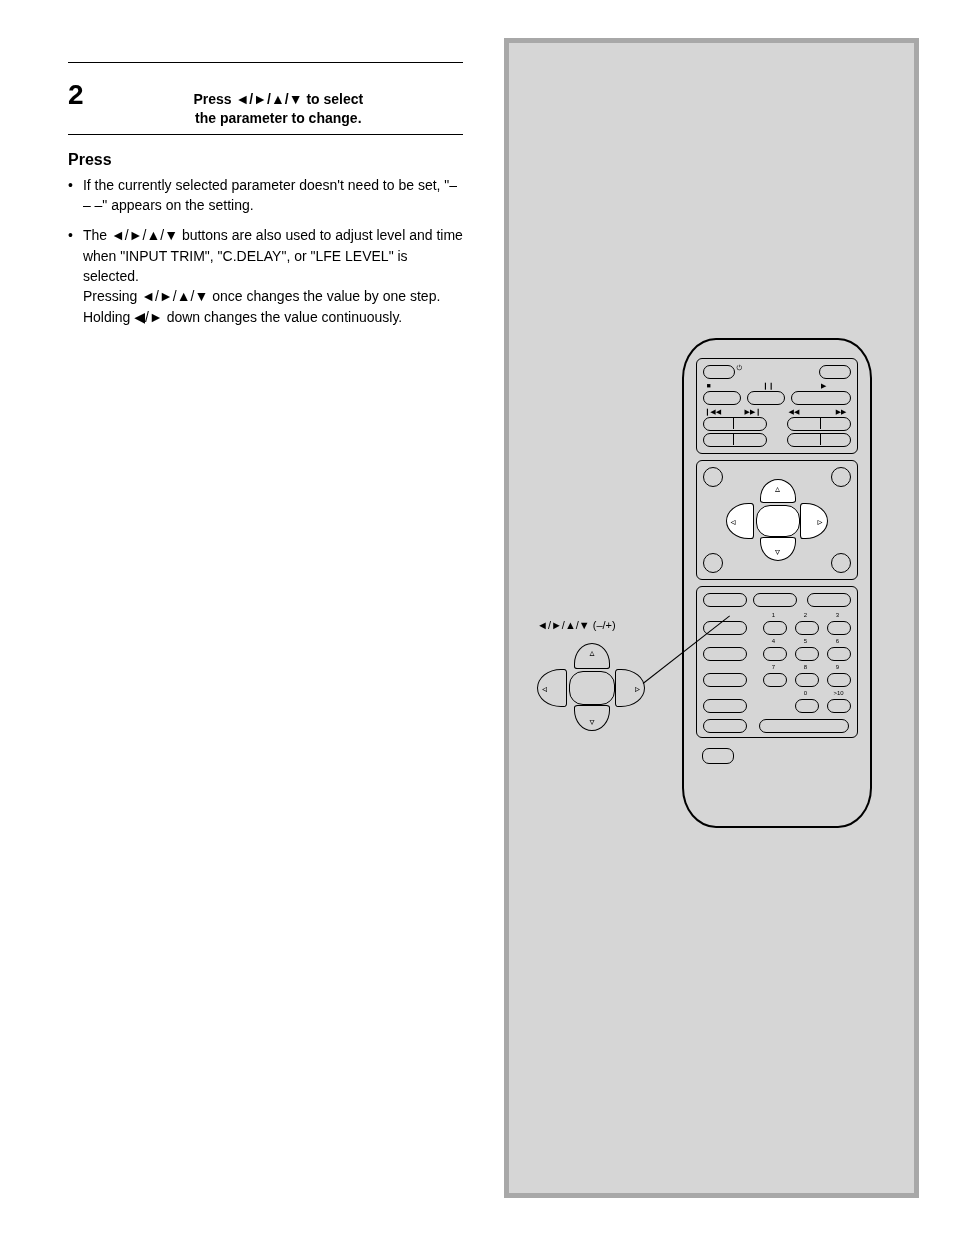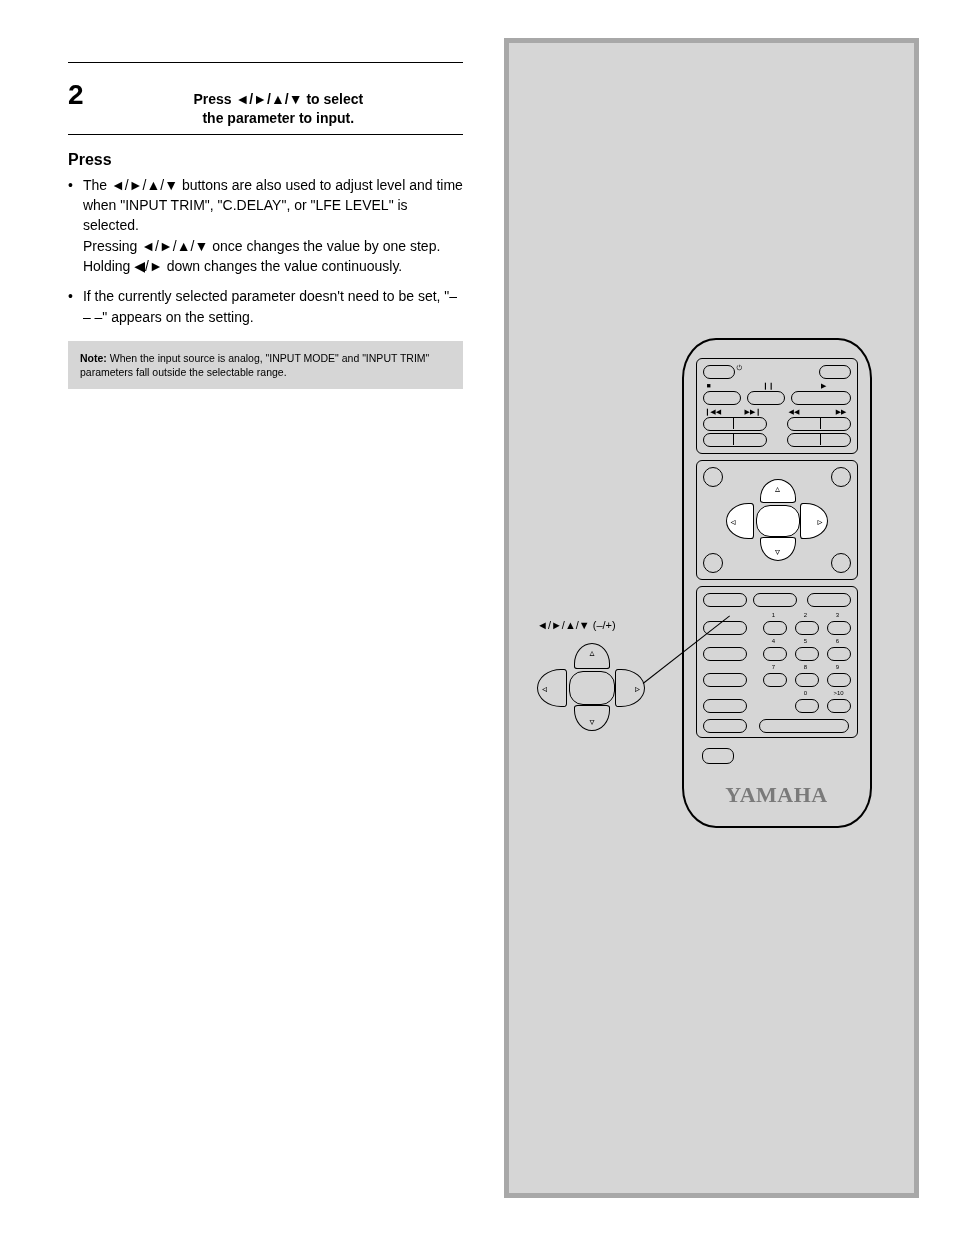--- a/index.html
+++ b/index.html
@@ -247,43 +247,39 @@
 
 <div class="page">
 
   <div class="left-col">
     <hr class="rule">
 
     <div class="step-heading">
       <div class="step-num">2</div>
       <div class="step-text">
         <span class="bold">Press ◄/►/▲/▼ to select</span><br>
-        <span class="bold">the parameter to input.</span>
+        <span class="bold">the parameter to change.</span>
       </div>
     </div>
 
     <hr class="rule">
 
     <div class="notes-title">Press</div>
 
     <ul class="bullets">
+      <li>
+          <span>If the currently selected parameter doesn't need to be set, "– – –" appears on the setting.</span>
+        </li>
       <li>
           <span style="white-space:pre-line;">The ◄/►/▲/▼ buttons are also used to adjust level and time when "INPUT TRIM", "C.DELAY", or "LFE LEVEL" is selected.
 Pressing ◄/►/▲/▼ once changes the value by one step.
 Holding ◀/► down changes the value continuously.</span>
         </li>
-      <li>
-          <span>If the currently selected parameter doesn't need to be set, "– – –" appears on the setting.</span>
-        </li>
     </ul>
 
-    <div class="note-box">
-      <span class="nb-title">Note:</span>
-      <span>When the input source is analog, "INPUT MODE" and "INPUT TRIM" parameters fall outside the selectable range.</span>
-    </div>
   </div>
 
   <div class="side-panel">
 
     <div class="label-over-callout">◄/►/▲/▼ (–/+)</div>
 
     <div class="remote">
 
       <div class="remote-inner-top">
         <div class="pill" style="left:6px; top:6px; width:30px; height:12px;"></div>
@@ -368,21 +364,20 @@
         <span class="tiny-num" style="left:133px; top:103px; width:18px;">&gt;10</span>
         <div class="pill" style="left:6px;   top:112px; width:42px; height:12px;"></div>
         <div class="pill" style="left:98px;  top:112px; width:22px; height:12px;"></div>
         <div class="pill" style="left:130px; top:112px; width:22px; height:12px;"></div>
 
         <div class="pill" style="left:6px; top:132px; width:42px; height:12px;"></div>
         <div class="pill" style="left:62px; top:132px; width:88px; height:12px;"></div>
       </div>
 
       <div class="remote-footer-btn"></div>
-      <div class="remote-logo">YAMAHA</div>
     </div>
 
     <div class="callout-dpad">
       <div class="dpad" style="position:relative; width:108px; height:88px; left:0; top:0; transform:none;">
         <div class="petal up" style="left:37px; width:34px; height:24px; background:#d6d6d6;">
             <span class="tri">▵</span>
           </div>
         <div class="petal down" style="left:37px; width:34px; height:24px; background:#d6d6d6;">
             <span class="tri">▿</span>
           </div>

